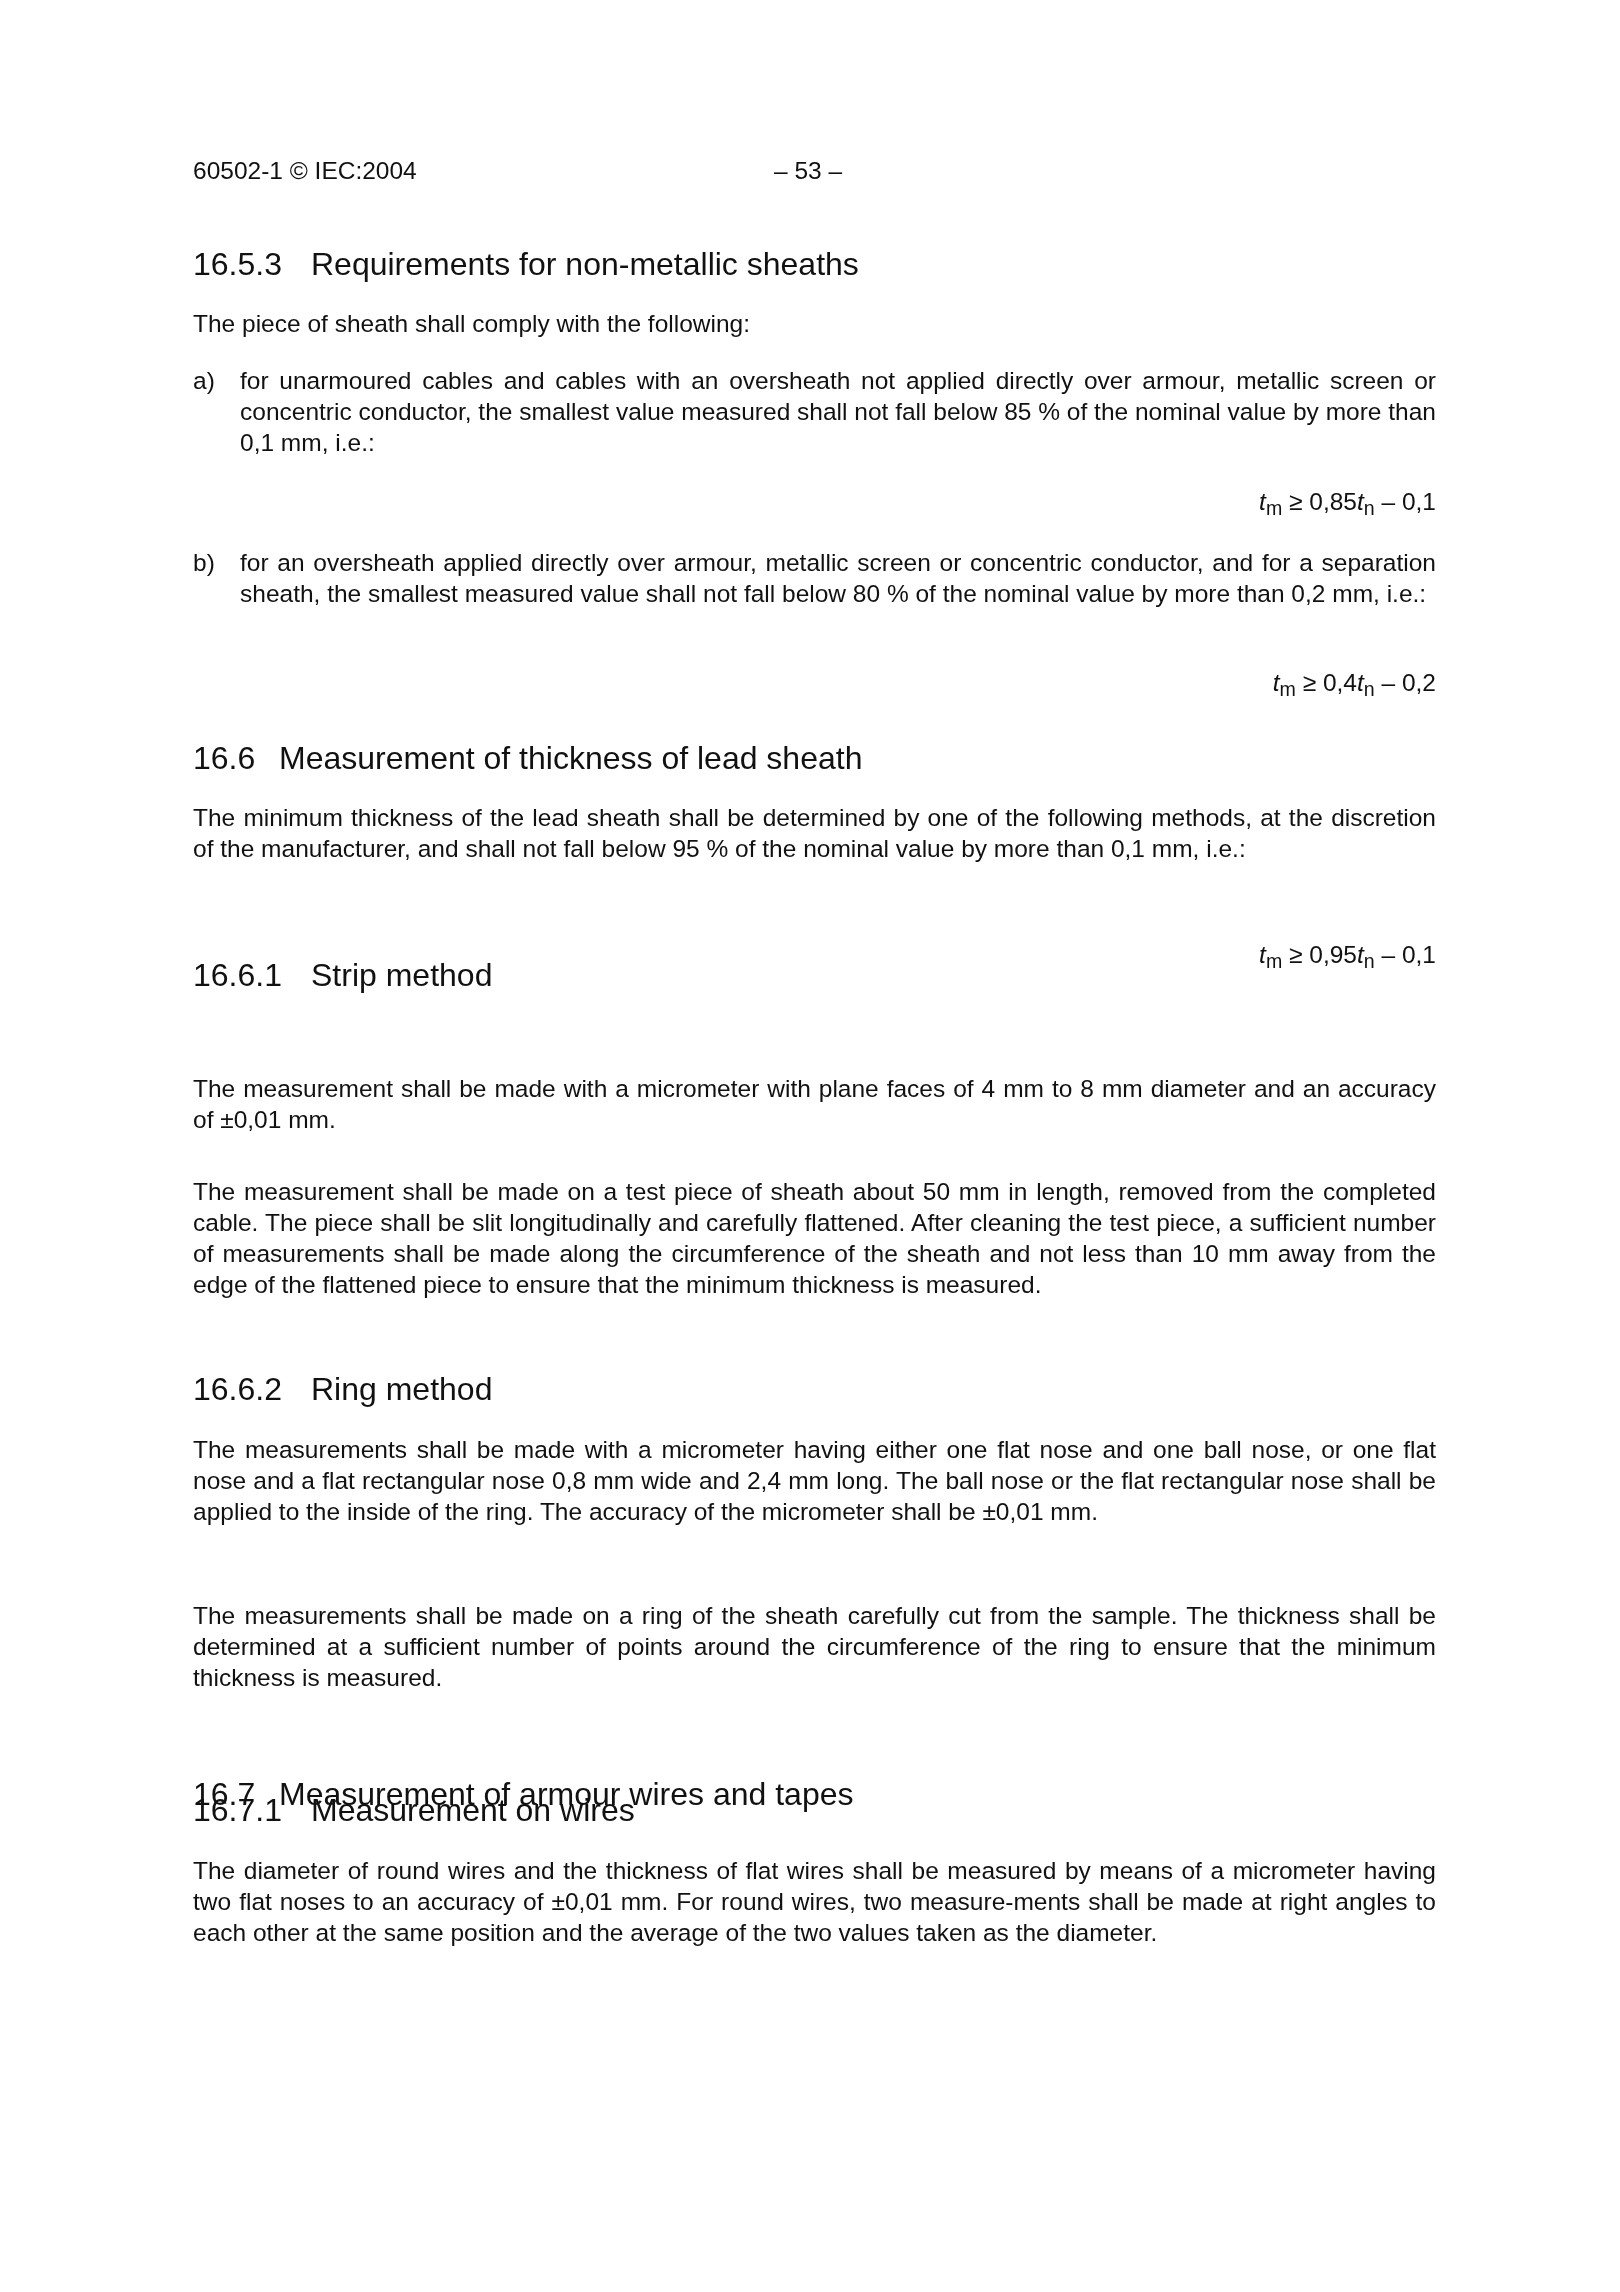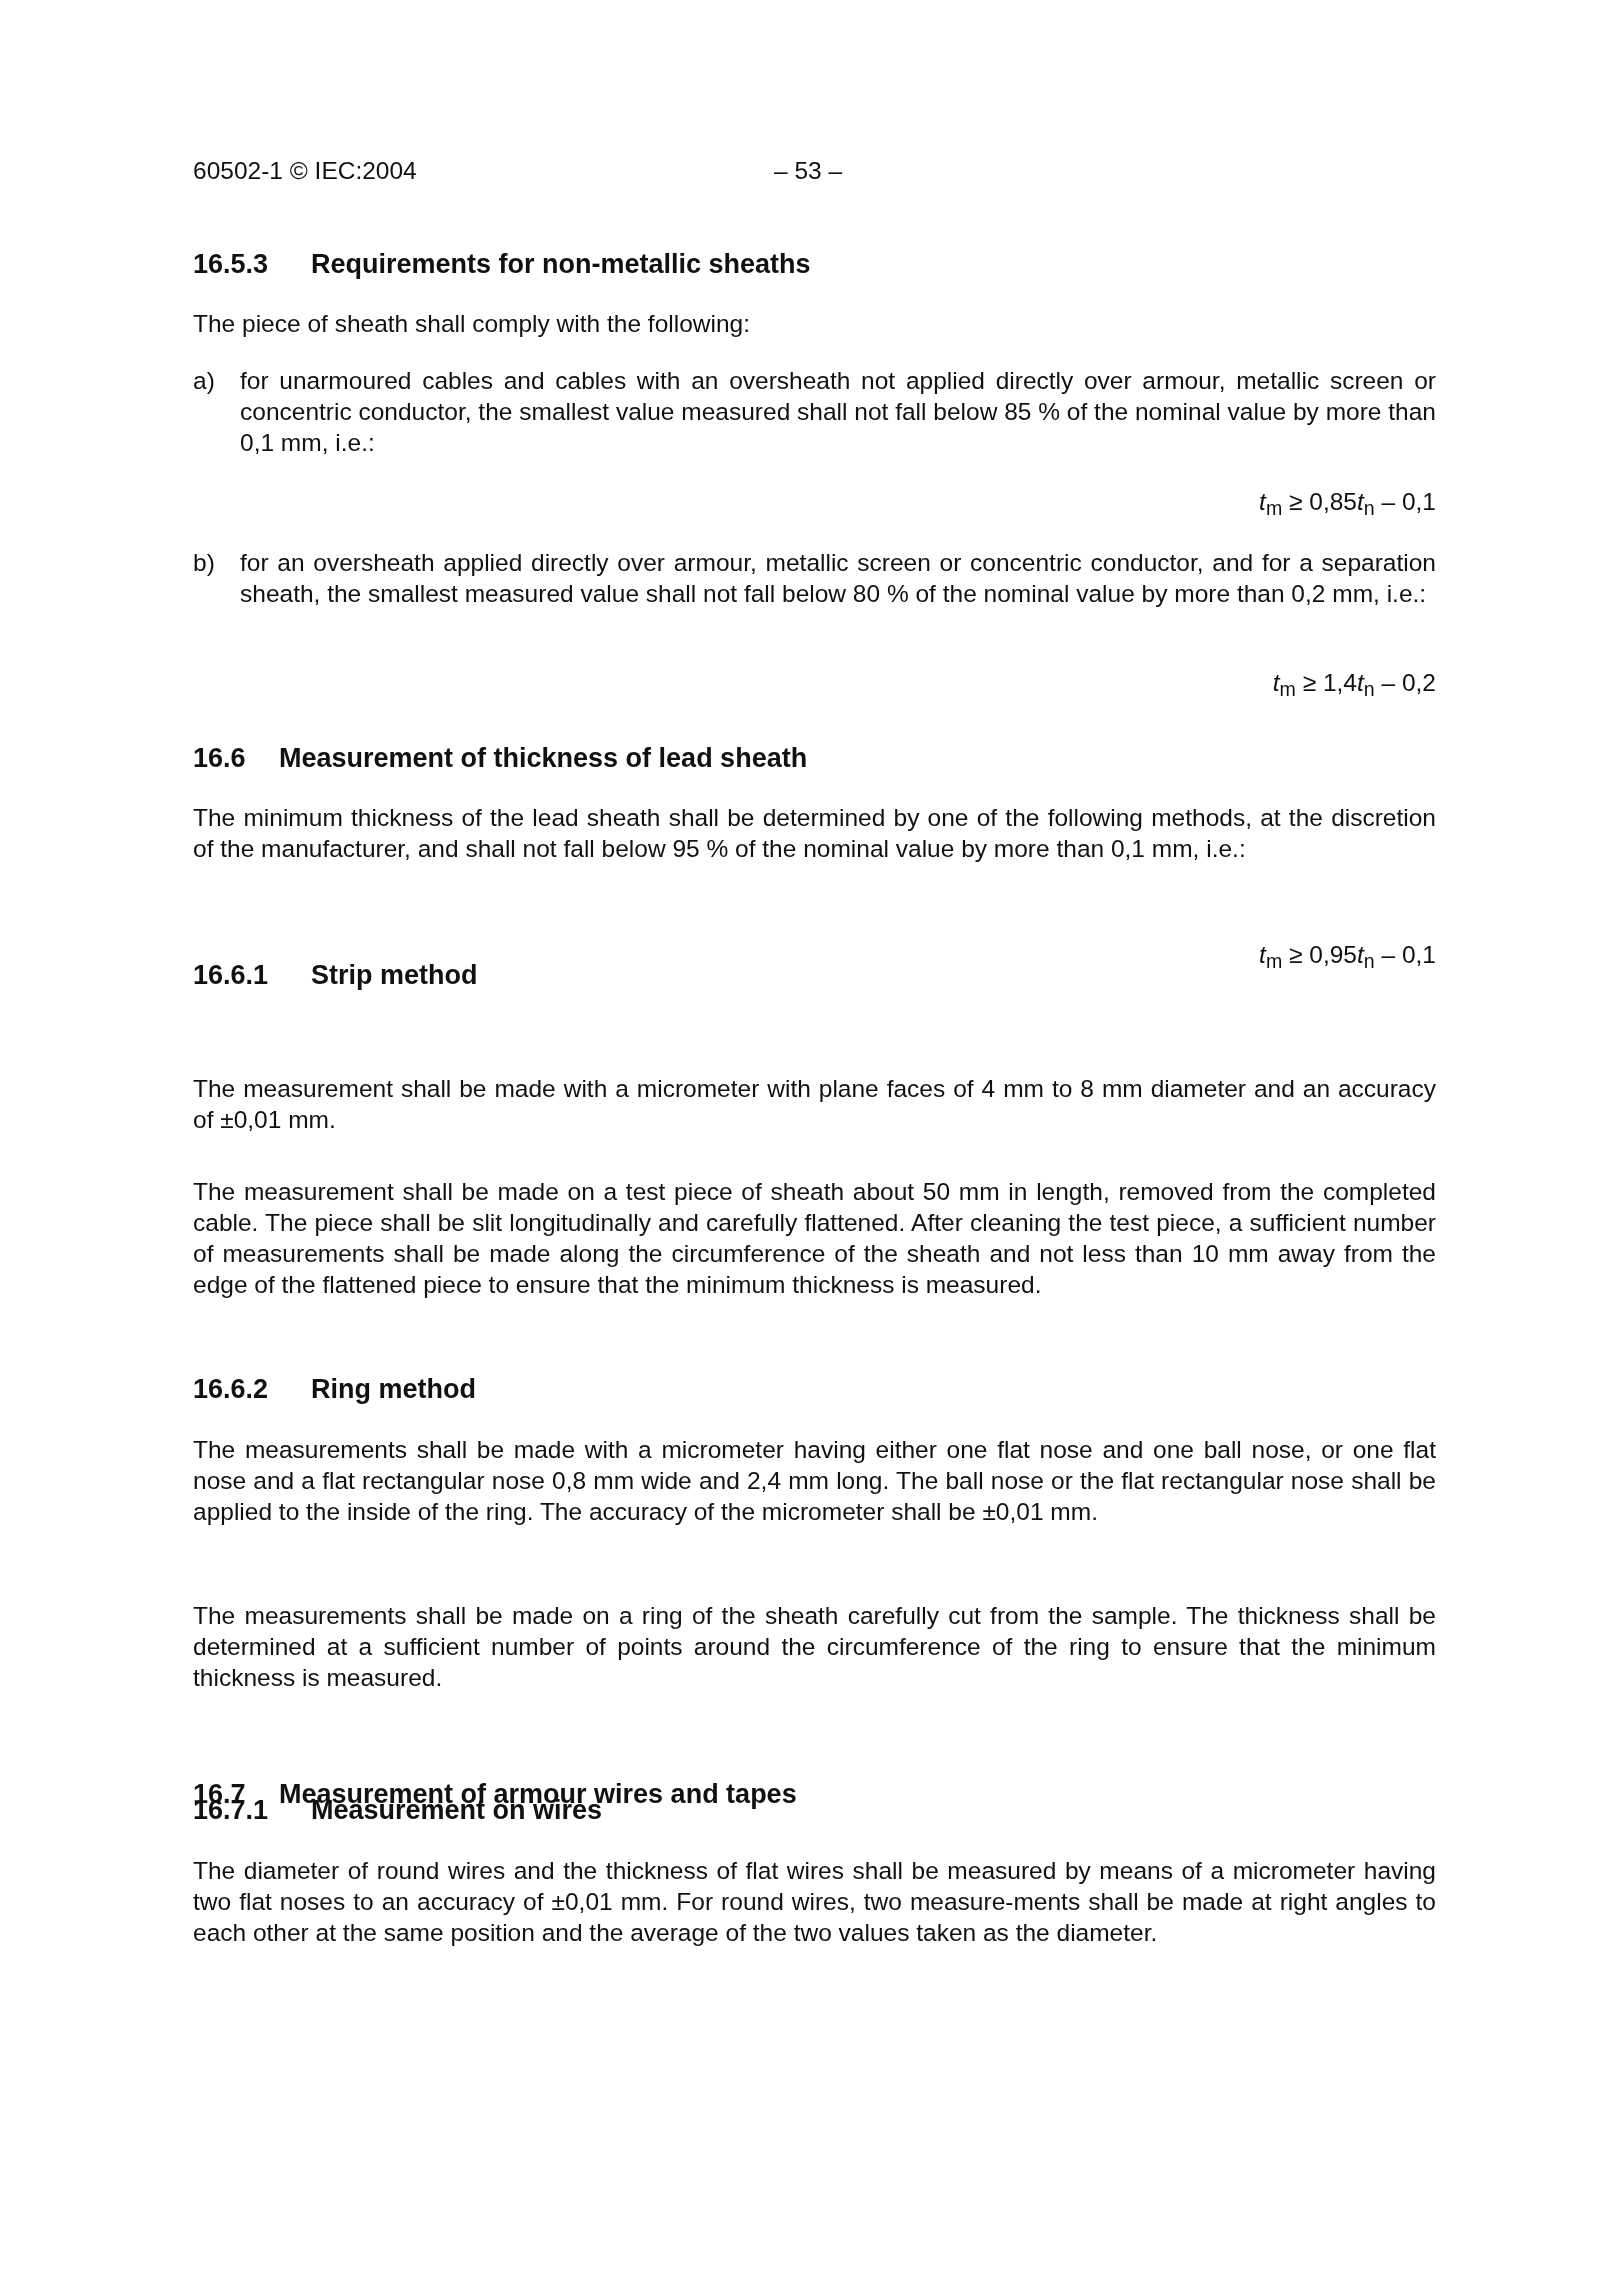--- a/index.html
+++ b/index.html
@@ -4,21 +4,21 @@
 <style>
   html, body { margin: 0; padding: 0; background: #ffffff; }
   body { width: 1620px; height: 2293px; position: relative; overflow: hidden;
          font-family: "Liberation Sans", sans-serif; color: #111111; }
   .page { position: absolute; left: 193px; top: 0; width: 1243px; }
   .hdr { position: absolute; top: 157px; left: 0; width: 1243px; font-size: 24.5px; }
   .hdr .left { position: absolute; left: 0; }
   .hdr .center { position: absolute; left: 581px; }
   .block { position: absolute; left: 0; width: 1243px; font-size: 24.5px; line-height: 31px; }
   .just { text-align: justify; text-align-last: left; }
-  .h { font-weight: bold; font-size: 27px; }
+  .h { font-weight: normal; font-size: 32px; }
   .h .num { display: inline-block; }
   .h3 .num { width: 118px; }
   .h2 .num { width: 86px; }
   .item { position: absolute; left: 0; width: 1243px; font-size: 24.5px; line-height: 31px; }
   .item .lbl { position: absolute; left: 0; top: 0; }
   .item .txt { margin-left: 47px; text-align: justify; text-align-last: left; }
   .formula { position: absolute; left: 0; width: 1243px; text-align: right; font-size: 24.5px; }
   .formula i { font-style: italic; }
   .formula sub { font-size: 19.6px; vertical-align: -4.9px; line-height: 0; }
 </style>
@@ -43,21 +43,21 @@
   </div>
   <div class="formula" style="top:488px;">
     <i>t</i><sub>m</sub><span> ≥ 0,85</span><i>t</i><sub>n</sub><span> – 0,1</span>
   </div>
 
   <div class="item" style="top:547px;">
     <span class="lbl">b)</span>
     <div class="txt">for an oversheath applied directly over armour, metallic screen or concentric conductor, and for a separation sheath, the smallest measured value shall not fall below 80 % of  the nominal value by more than 0,2 mm, i.e.:</div>
   </div>
   <div class="formula" style="top:669px;">
-    <i>t</i><sub>m</sub><span> ≥ 1,4</span><i>t</i><sub>n</sub><span> – 0,2</span>
+    <i>t</i><sub>m</sub><span> ≥ 0,4</span><i>t</i><sub>n</sub><span> – 0,2</span>
   </div>
 
   <div class="block h h2" style="top:743px;">
     <span class="num">16.6</span><span>Measurement of thickness of lead sheath</span>
   </div>
   <div class="block just" style="top:802px;">The minimum thickness of the lead sheath shall be determined by one of the following methods, at the discretion of the manufacturer, and shall not fall below 95 % of the nominal value by more than 0,1 mm, i.e.:</div>
   <div class="formula" style="top:941px;">
     <i>t</i><sub>m</sub><span> ≥ 0,95</span><i>t</i><sub>n</sub><span> – 0,1</span>
   </div>
 

